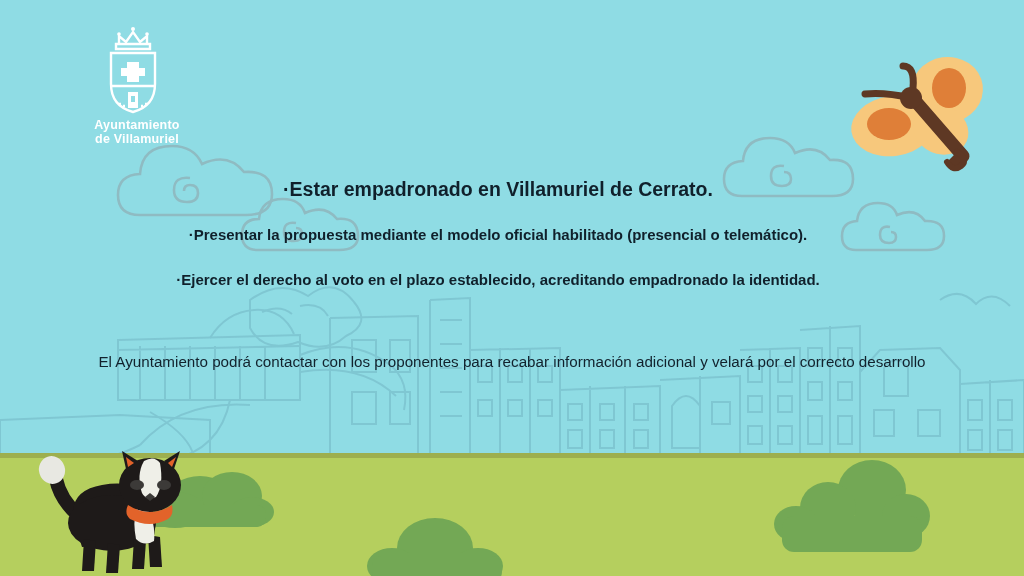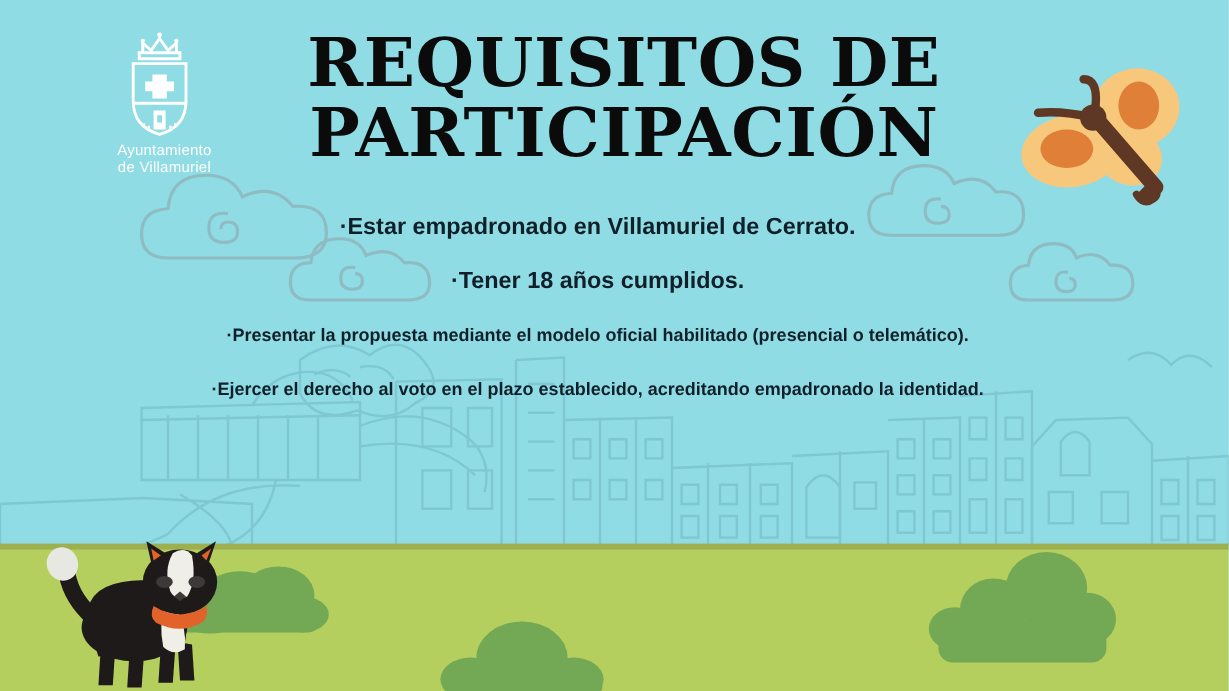--- a/index.html
+++ b/index.html
@@ -50,21 +50,21 @@
     position: absolute;
     left: 62px; top: 24px;
     width: 150px; height: 130px;
     text-align: center;
   }
   .logo-mark { display: block; margin: 0 auto; }
   .logo-text {
     margin-top: 2px;
     color: #FFFFFF;
     font-size: 12.5px;
-    font-weight: 400;
+    font-weight: 700;
     line-height: 14px;
     letter-spacing: .2px;
     text-align: center;
   }
   .logo-text span { display: block; }
 
   
   .title {
     position: absolute;
     left: 180px; top: 24px;
@@ -248,33 +248,29 @@
         <path d="M32 72 L36 72 L36 78 L32 78 Z" fill="#8FDCE4" stroke="none"></path>
         <path d="M20 80 L22 80 M24 82 L26 82 M42 82 L44 82 M46 80 L48 80"></path>
       </g>
     </svg>
     <div class="logo-text">
       <span>Ayuntamiento</span>
       <span>de Villamuriel</span>
     </div>
   </div>
 
-  <div class="title">
-    <span class="title-line">REQUISITOS DE</span>
-    <span class="title-line">PARTICIPACIÓN</span>
-  </div>
 
   <div class="bullets">
     <p class="bullet">·Estar empadronado en Villamuriel de Cerrato.</p>
-    <p class="bullet">·Tener 18 años cumplidos.</p>
     <p class="bullet wide">·Presentar la propuesta mediante el modelo oficial habilitado (presencial o telemático).</p>
     <p class="bullet wide">·Ejercer el derecho al voto en el plazo establecido, acreditando empadronado la identidad.</p>
   </div>
 
   <div class="note">
+    <span>El Ayuntamiento podrá contactar con los proponentes para recabar información adicional y velará por el correcto desarrollo</span>
   </div>
 
   <svg class="butterfly" viewBox="0 0 160 130" xmlns="http://www.w3.org/2000/svg">
     <g>
       <ellipse cx="102" cy="42" rx="36" ry="33" fill="#F7C87C" transform="rotate(-8 102 42)"></ellipse>
       <ellipse cx="48" cy="78" rx="42" ry="30" fill="#F7C87C" transform="rotate(-8 48 78)"></ellipse>
       <ellipse cx="96" cy="82" rx="28" ry="24" fill="#F7C87C" transform="rotate(24 96 82)"></ellipse>
       <ellipse cx="104" cy="40" rx="17" ry="20" fill="#DF7F38"></ellipse>
       <ellipse cx="44" cy="76" rx="22" ry="16" fill="#DF7F38"></ellipse>
     </g>

